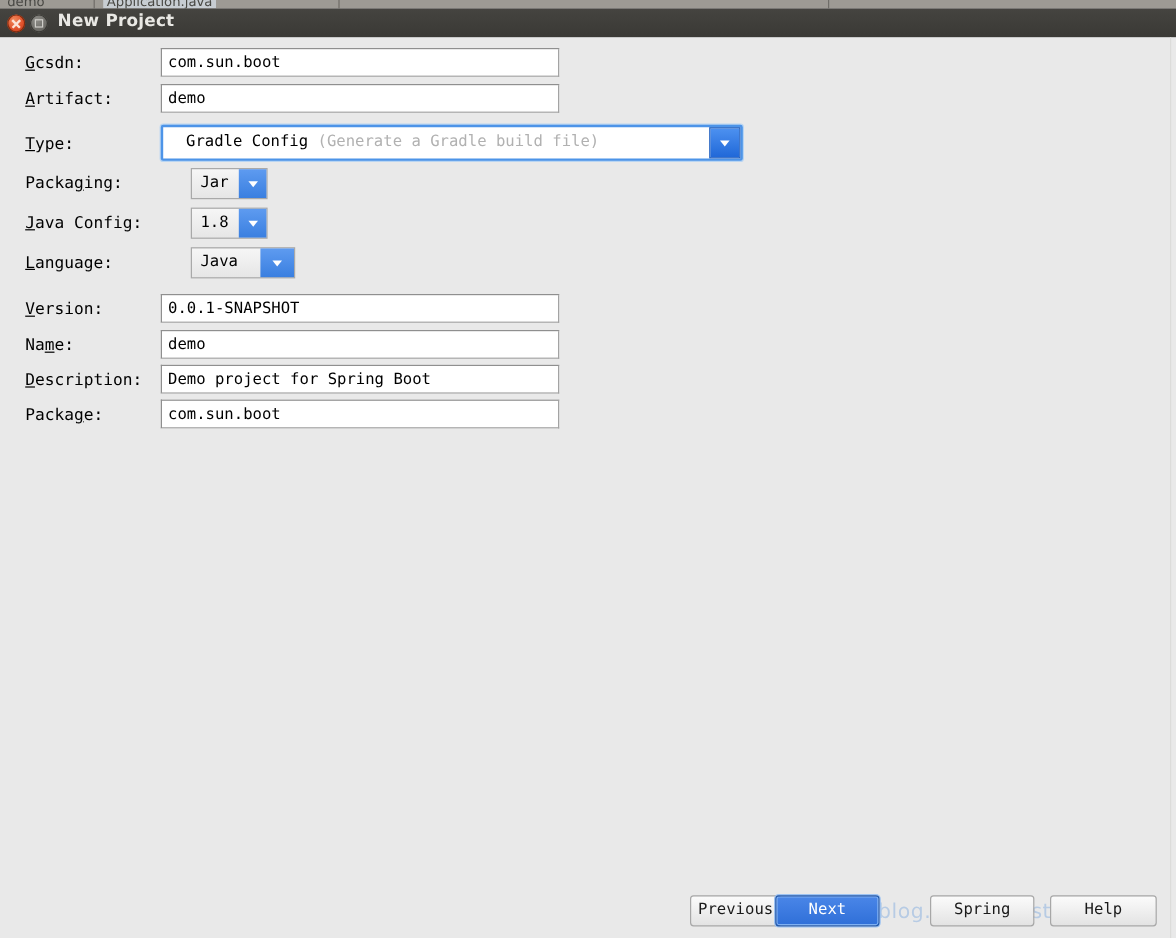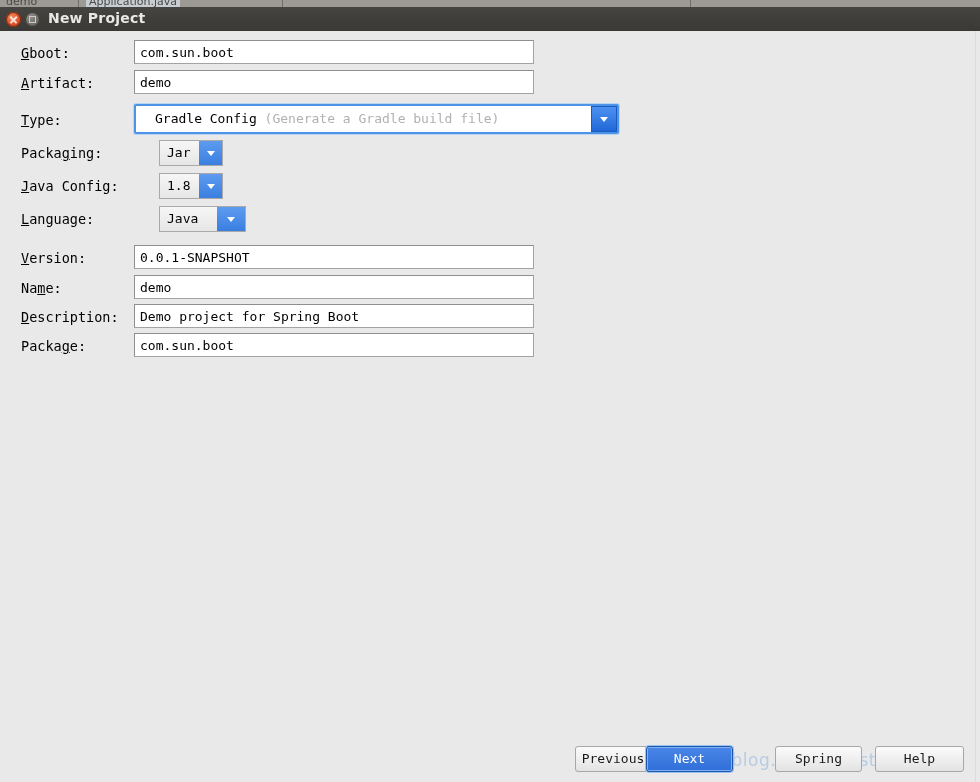--- a/index.html
+++ b/index.html
@@ -124,21 +124,21 @@
     color: #000;
     line-height: 26px;
     white-space: nowrap;
   }
   .lbl u { text-decoration: underline; text-underline-offset: 1px; }
 
   .txt {
     position: absolute;
     left: 134px;
     top: 0;
-    width: 400px;
+    width: 332px;
     height: 24px;
     background: #ffffff;
     border: 1px solid #a3a3a3;
     border-top-color: #8f8f8f;
     border-left-color: #8f8f8f;
     box-sizing: border-box;
     font-family: "DejaVu Sans Mono", "Liberation Mono", monospace;
     font-size: 13px;
     color: #000;
     line-height: 22px;
@@ -265,21 +265,21 @@
 <div id="titlebar">
   <span class="winbtn close"></span>
   <span class="winbtn max"></span>
   <span id="window-title">New Project</span>
 </div>
 
 <div id="dialog-body">
   <div id="right-edge"></div>
 
   <div class="row" style="top:9px;">
-    <span class="lbl"><u>G</u><span>boot:</span></span>
+    <span class="lbl"><u>G</u><span>csdn:</span></span>
     <input class="txt" type="text" value="com.sun.boot" style="">
   </div>
 
   <div class="row" style="top:39px;">
     <span class="lbl"><u>A</u><span>rtifact:</span></span>
     <input class="txt" type="text" value="demo" style="">
   </div>
 
   <div class="row" style="top:76px;">
     <span class="lbl"><u>T</u><span>ype:</span></span>

